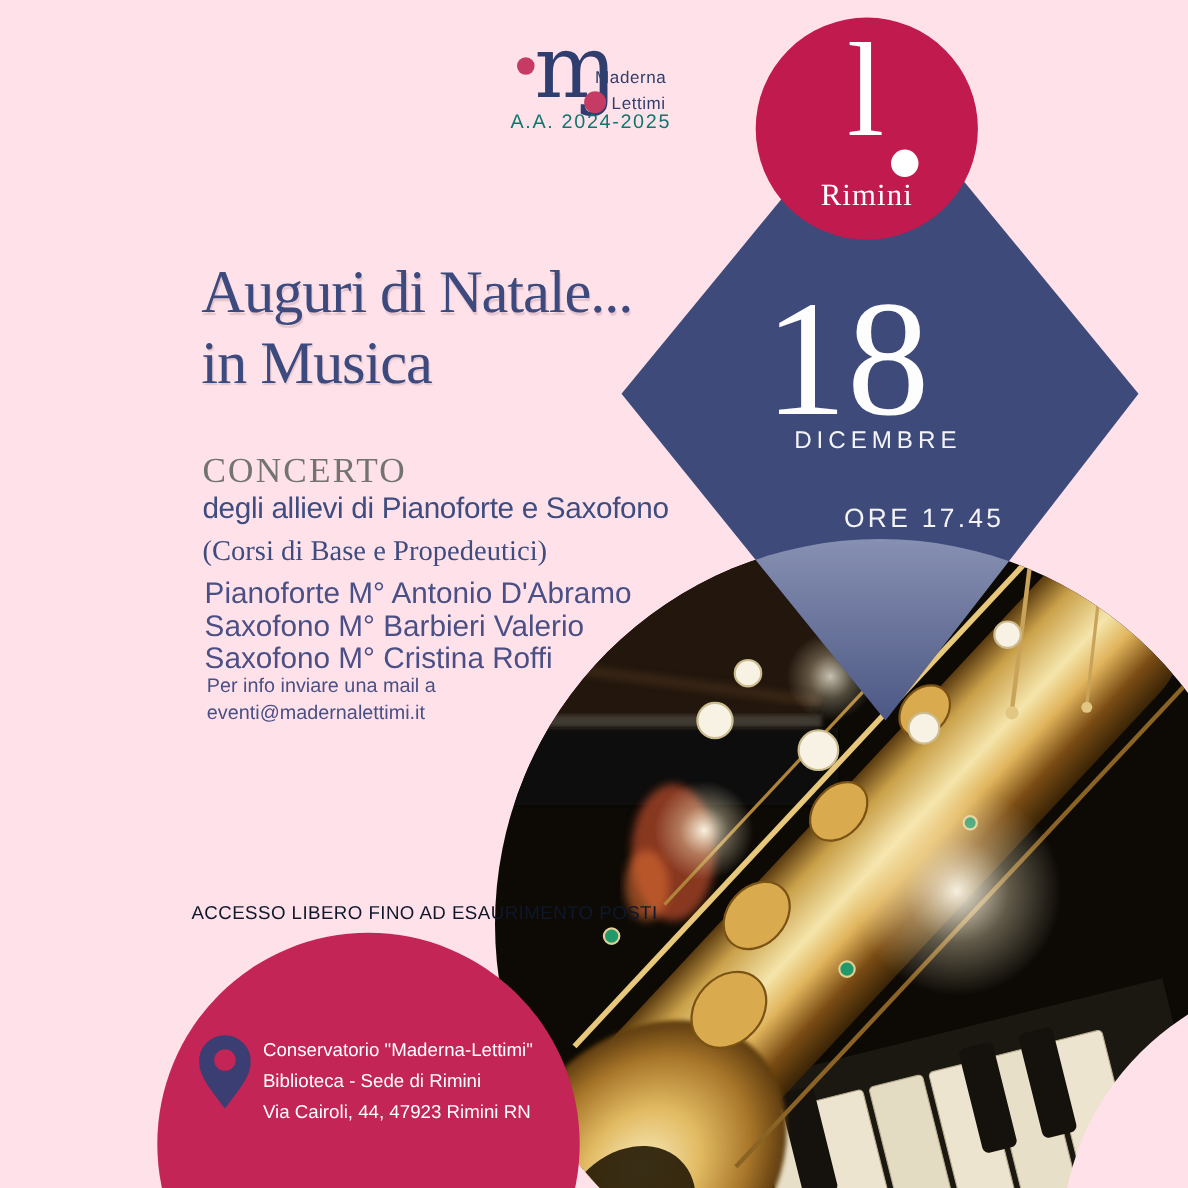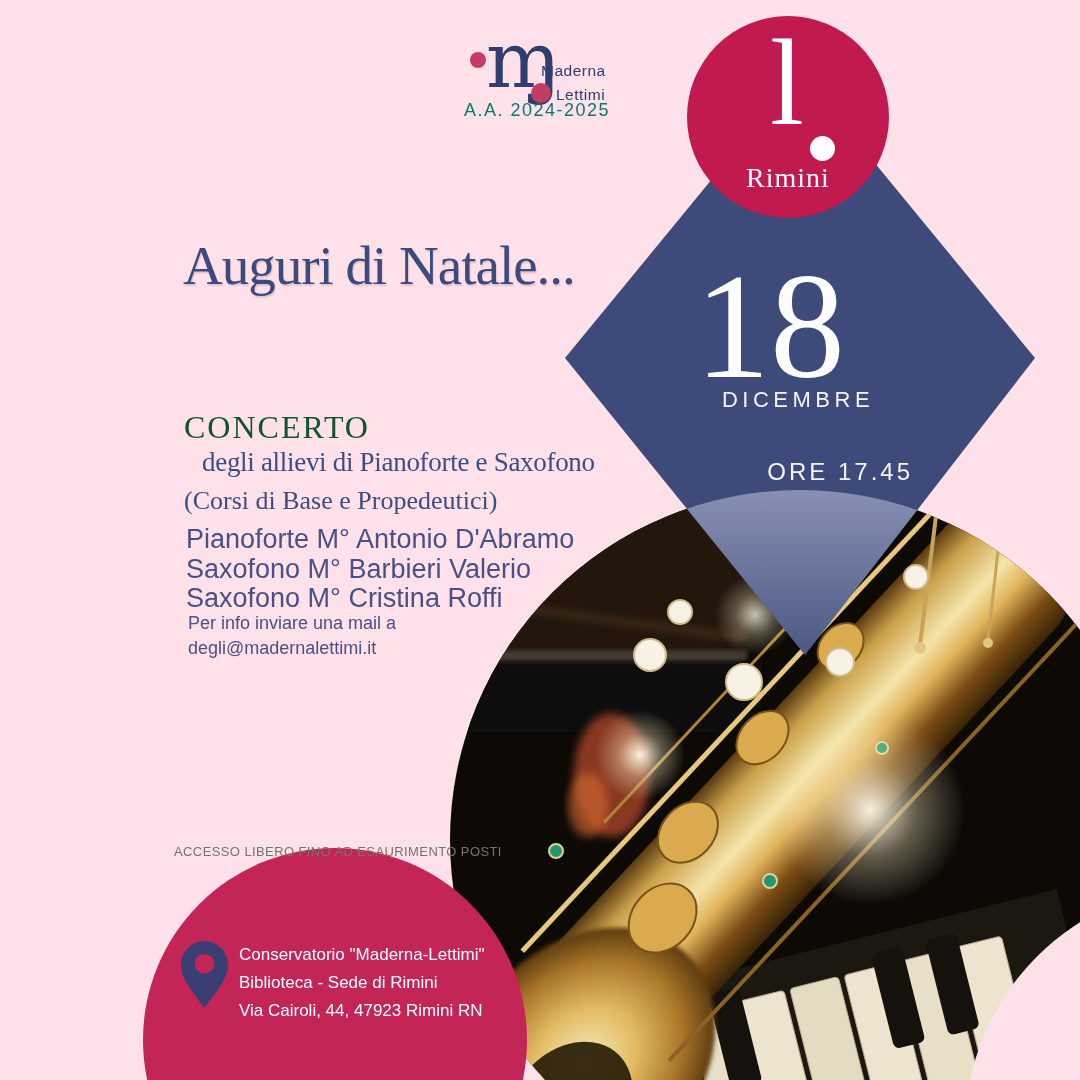--- a/index.html
+++ b/index.html
@@ -37,30 +37,30 @@
   .hour{left:683px;top:418px;width:230px;text-align:right;
         font-size:24px;letter-spacing:3px;color:#f4f4f8;font-weight:500;z-index:5;margin-top:40px;}
 
   
   .title{left:183px;top:210px;
          font-family:"Liberation Serif","DejaVu Serif",serif;
          font-size:55px;line-height:1.16;letter-spacing:-1px;color:#3c4a7e;
          text-shadow:1px 2px 1px rgba(130,90,110,.22);z-index:5;margin-top:24px;}
   .concerto{left:184px;top:409px;
             font-family:"Liberation Serif","DejaVu Serif",serif;
-            font-size:32px;letter-spacing:2px;color:#14532d;z-index:5;}
+            font-size:32px;letter-spacing:2px;color:#737373;z-index:5;}
   .concert-sub{left:184px;top:447px;
-               font-family:Liberation Serif, serif;
-               font-size:27px;letter-spacing:-.3px;color:#3e4c80;z-index:5;margin-left:18px;}
+               font-family:Liberation Sans, sans-serif;
+               font-size:27px;letter-spacing:-.3px;color:#3e4c80;z-index:5;}
   .concert-courses{left:184px;top:486px;
                font-family:"Liberation Serif","DejaVu Serif",serif;
                font-size:26px;color:#3e4c80;z-index:5;}
   .teachers{left:186px;top:525px;font-size:27px;line-height:29.5px;color:#4a5086;z-index:5;}
   .info{left:188px;top:611px;font-size:18px;line-height:25px;color:#4a5086;z-index:5;}
-  .notice{left:174px;top:820px;font-size:13px;letter-spacing:.4px;color:#737373;z-index:5;margin-top:24px;}
+  .notice{left:174px;top:820px;font-size:17px;letter-spacing:.4px;color:#0f172a;z-index:5;}
 
   
   .venue{left:239px;top:941px;font-size:17px;line-height:28px;color:#ffffff;z-index:5;}
   .pin{left:181px;top:936px;z-index:5;}
 </style>
 </head>
 <body>
 
 <svg id="art" viewBox="0 0 1080 1080">
   <defs>
@@ -184,35 +184,36 @@
 <div class="abs badge-l">l</div>
 <div class="abs badge-ldot"></div>
 <div class="abs badge-city">Rimini</div>
 
 <div class="abs day">18</div>
 <div class="abs month">DICEMBRE</div>
 <div class="abs hour">ORE 17.45</div>
 
 <div class="abs title">
   <div>Auguri di Natale...</div>
+  <div>in Musica</div>
 </div>
 
 <div class="abs concerto">CONCERTO</div>
 <div class="abs concert-sub">degli allievi di Pianoforte e Saxofono</div>
 <div class="abs concert-courses">(Corsi di Base e Propedeutici)</div>
 
 <div class="abs teachers">
   <div>Pianoforte M° Antonio D'Abramo</div>
   <div>Saxofono M° Barbieri Valerio</div>
   <div>Saxofono M° Cristina Roffi</div>
 </div>
 
 <div class="abs info">
   <div>Per info inviare una mail a</div>
-  <div>degli@madernalettimi.it</div>
+  <div>eventi@madernalettimi.it</div>
 </div>
 
 <div class="abs notice">ACCESSO LIBERO FINO AD ESAURIMENTO POSTI</div>
 
 <svg class="abs pin" width="47" height="77" viewBox="0 0 24 34">
   <path d="M12,0 C5.4,0 0,5.4 0,12 C0,19 5,24.5 12,34 C19,24.5 24,19 24,12 C24,5.4 18.6,0 12,0 Z" fill="#3a3e72"></path>
   <circle cx="12" cy="11.5" r="5" fill="#c22556"></circle>
 </svg>
 <div class="abs venue">
   <div>Conservatorio "Maderna-Lettimi"</div>

